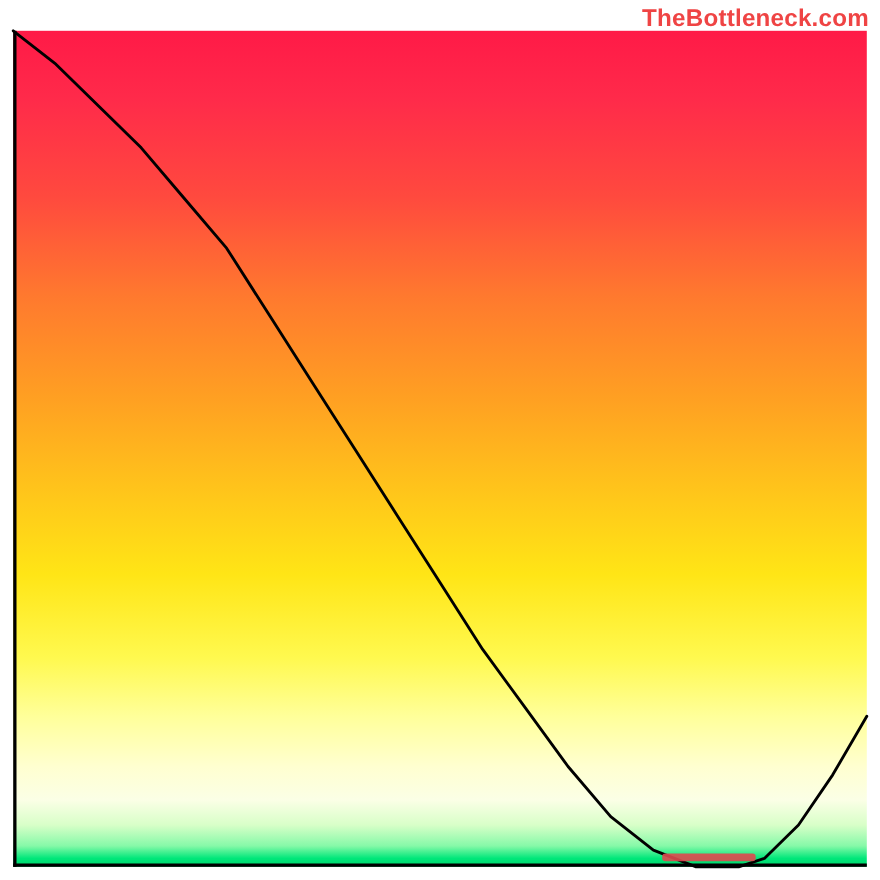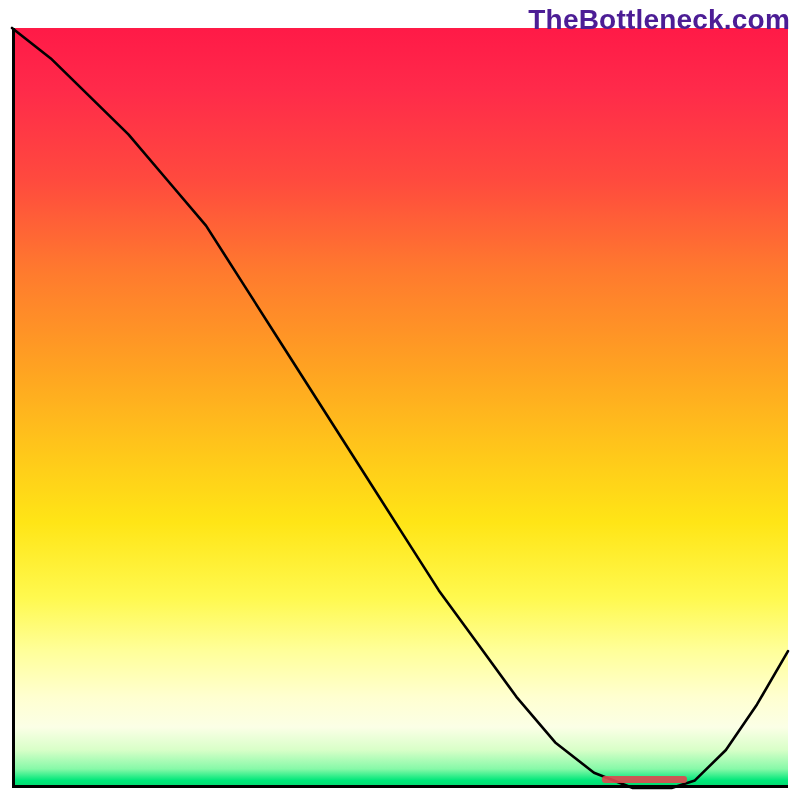--- a/index.html
+++ b/index.html
@@ -13,23 +13,23 @@
   }
   .container {
     position: relative;
     width: 800px;
     height: 800px;
   }
   .watermark {
     position: absolute;
     top: 4px;
     right: 10px;
-    font-size: 28px;
+    font-size: 22px;
     font-weight: 600;
-    color: #4c1d95;
+    color: #ef4444;
     letter-spacing: 0.2px;
     z-index: 10;
     user-select: none;
   }
   .plot-area {
     position: absolute;
     left: 12px;
     top: 28px;
     width: 776px;
     height: 760px;

